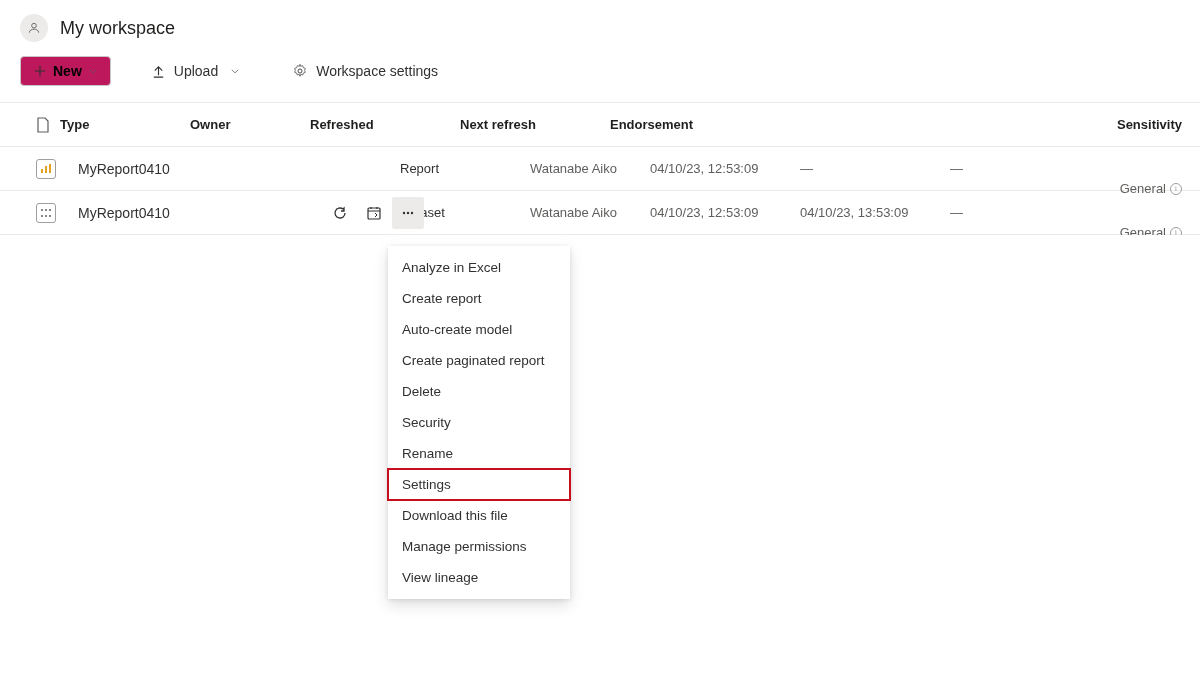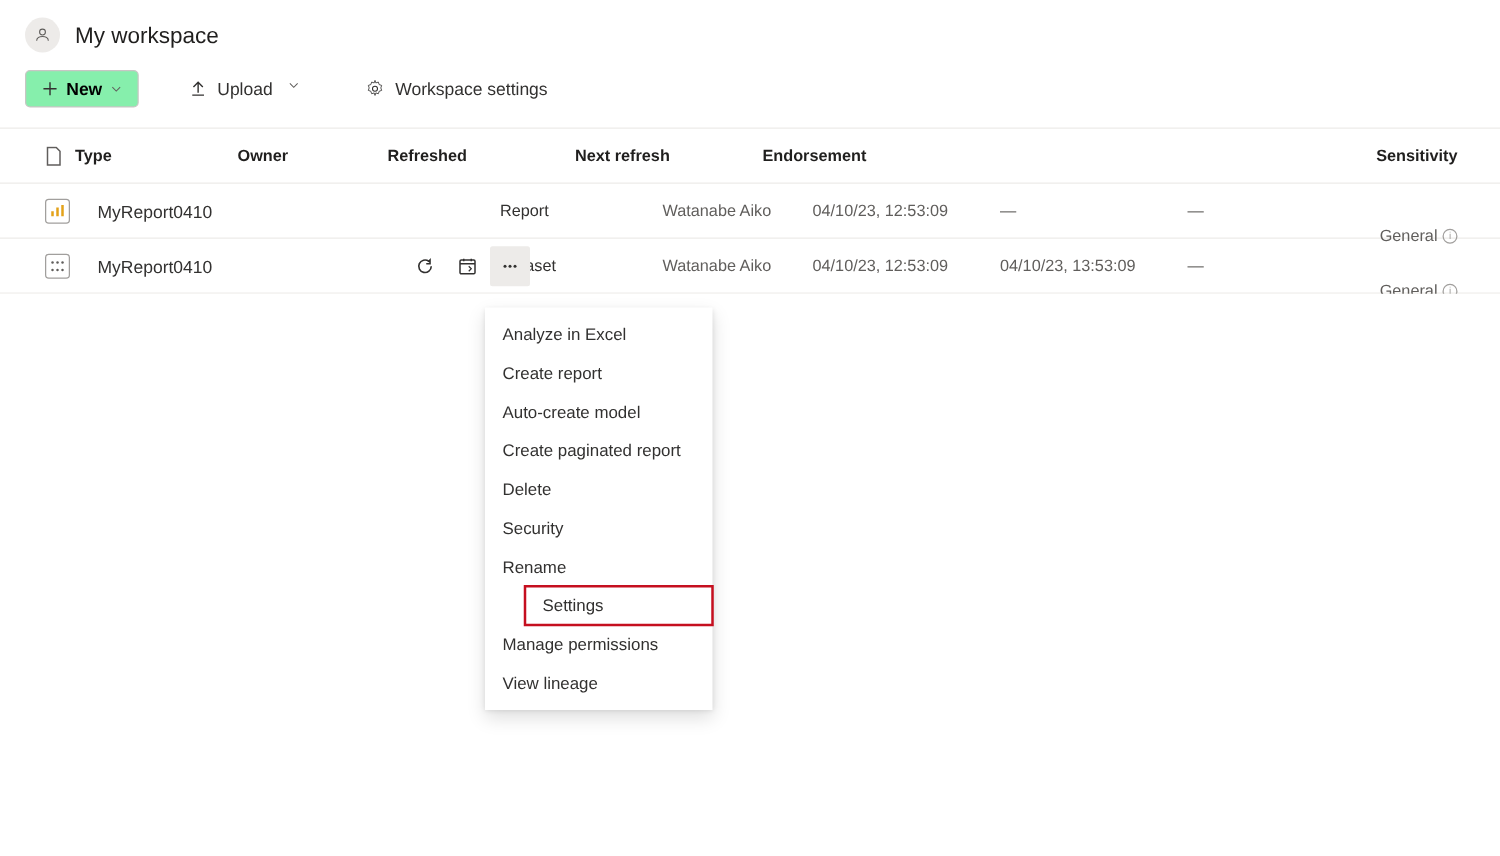--- a/index.html
+++ b/index.html
@@ -37,27 +37,28 @@
     gap: 8px;
     border-bottom: 1px solid #edebe9;
   }
   .btn-new {
     display: flex;
     align-items: center;
     gap: 6px;
     border: 1px solid #c8c6c4;
     border-radius: 4px;
     padding: 6px 12px;
-    background: #86efac;
+    background: #be185d;
     font-size: 14px;
     font-weight: 600;
     cursor: pointer;
   }
   .toolbar-item {
     display: flex;
+    align-items: center;
     gap: 8px;
     padding: 6px 12px;
     font-size: 14px;
     cursor: pointer;
     margin-left: 20px;
   }
   .table {
     width: 100%;
   }
   .thead {
@@ -69,21 +70,21 @@
     border-bottom: 1px solid #edebe9;
     height: 44px;
   }
   .col-icon   { width: 60px; padding-left: 36px; }
   .col-name   { width: 340px; padding-left: 18px; }
   .col-type   { width: 130px; }
   .col-owner  { width: 120px; }
   .col-refreshed { width: 150px; }
   .col-next   { width: 150px; }
   .col-endorse{ width: 120px; }
-  .col-sens   { flex: 1; text-align: right; padding-right: 34px; }
+  .col-sens   { flex: 1; text-align: right; padding-right: 18px; }
   .row {
     display: flex;
     align-items: center;
     height: 44px;
     border-bottom: 1px solid #edebe9;
     font-size: 13px;
     color: #605e5c;
     position: relative;
   }
   .row .col-name { color: #323130; font-size: 14px; }
@@ -147,21 +148,20 @@
     font-size: 13.5px;
     color: #323130;
     cursor: pointer;
   }
   .menu-item.disabled { color: #a19f9d; cursor: default; }
   .menu-item.highlighted {
     outline: 2px solid #c50f1f;
     outline-offset: -1px;
     position: relative;
     z-index: 1;
-    margin-left: 32px;
   }
   svg { display: block; }
 </style>
 </head>
 <body>
 
 <div class="header">
   <div class="avatar">
     <svg width="14" height="14" viewBox="0 0 24 24">
       <circle cx="12" cy="8" r="4" fill="none" stroke="#605e5c" stroke-width="1.5"></circle>
@@ -289,15 +289,16 @@
 
 <div class="context-menu" id="context-menu">
     <div class="menu-item">Analyze in Excel</div>
     <div class="menu-item">Create report</div>
     <div class="menu-item">Auto-create model</div>
     <div class="menu-item">Create paginated report</div>
     <div class="menu-item">Delete</div>
     <div class="menu-item">Security</div>
     <div class="menu-item">Rename</div>
     <div class="menu-item highlighted">Settings</div>
+    <div class="menu-item">Download this file</div>
     <div class="menu-item">Manage permissions</div>
     <div class="menu-item">View lineage</div>
   </div>
 
 </body></html>

